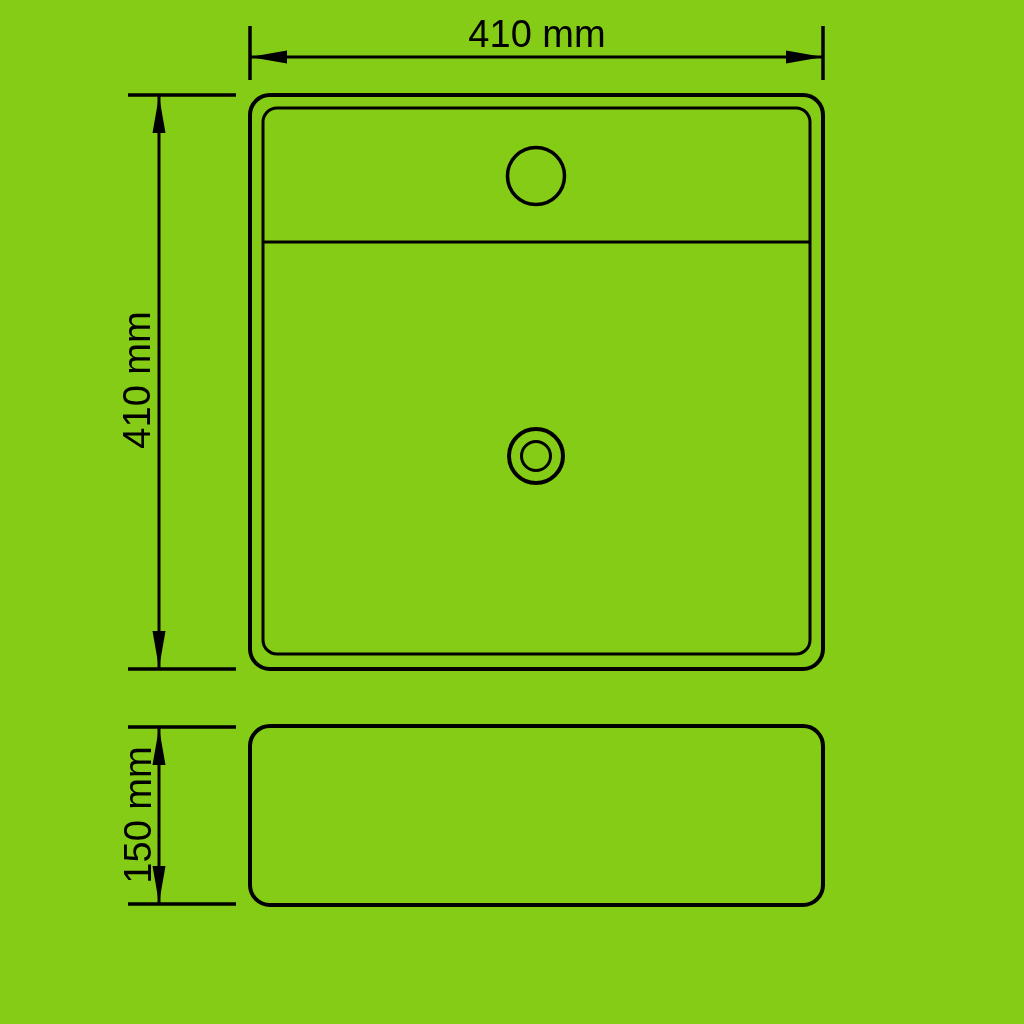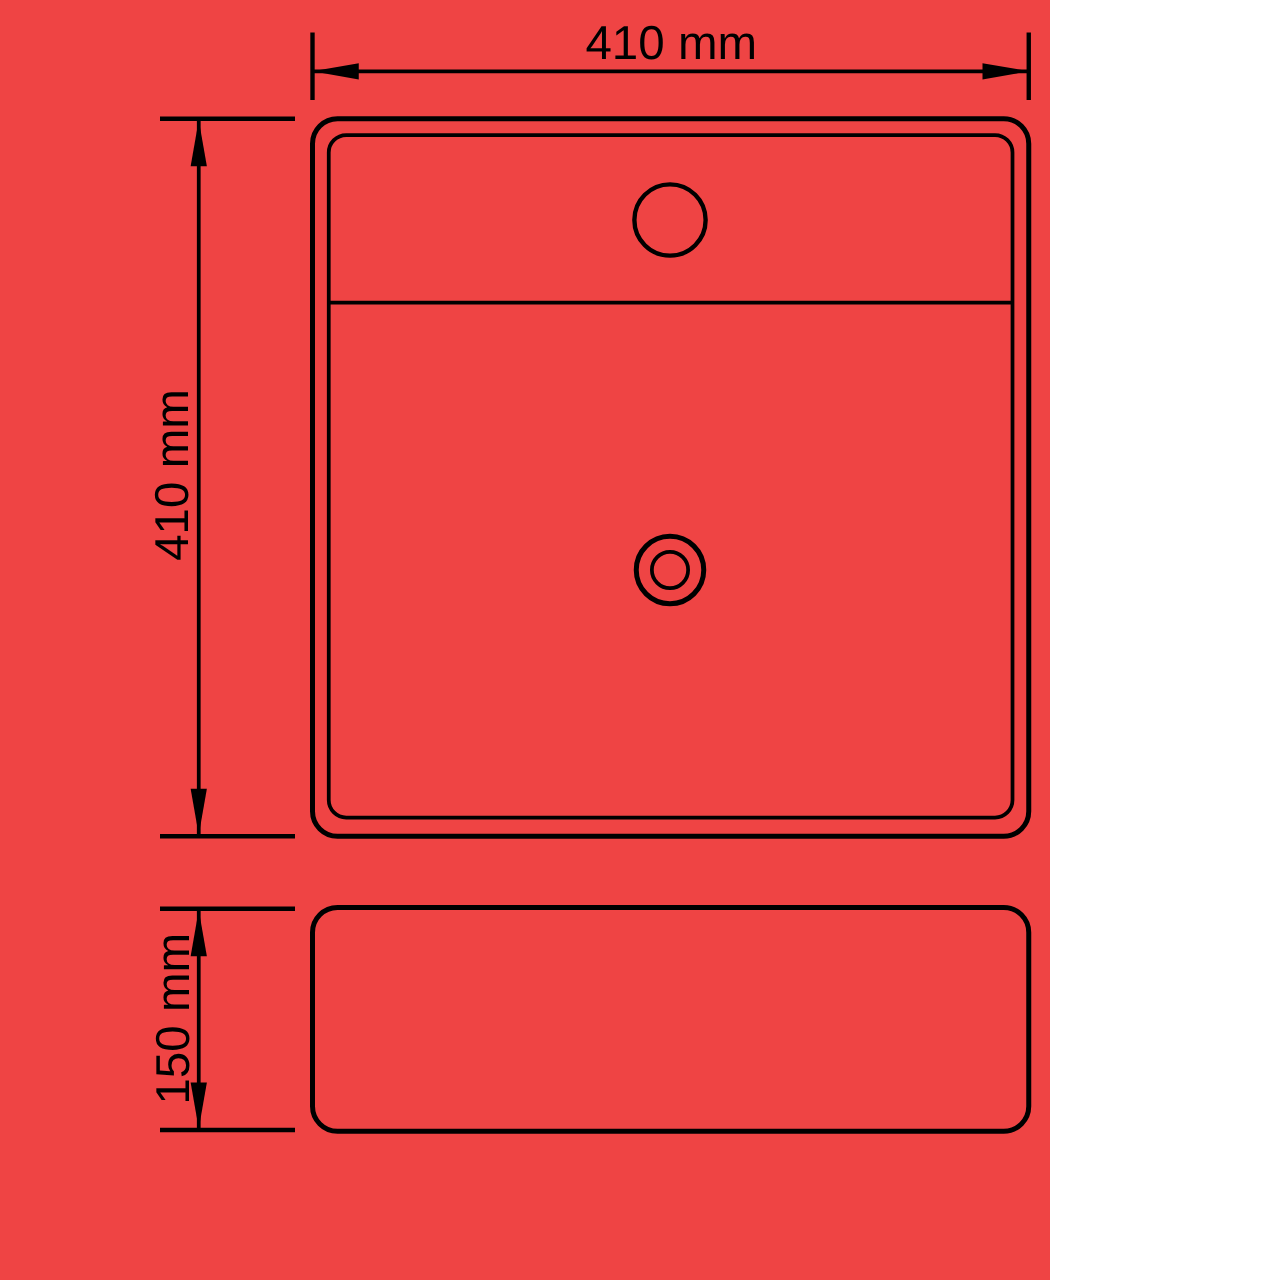--- a/index.html
+++ b/index.html
@@ -2,23 +2,23 @@
 <html><head>
 <meta charset="utf-8">
 <style>
   html, body {
     margin: 0;
     padding: 0;
     background: #ffffff;
   }
   .canvas {
     position: relative;
-    width: 840px;
+    width: 1024px;
     height: 1024px;
-    background: #ef4444;
+    background: #84cc16;
     overflow: hidden;
   }
   svg { display: block; }
 
   .outline {
     fill: none;
     stroke: #000000;
     stroke-linecap: butt;
   }
   .outline-heavy { stroke-width: 4; }

